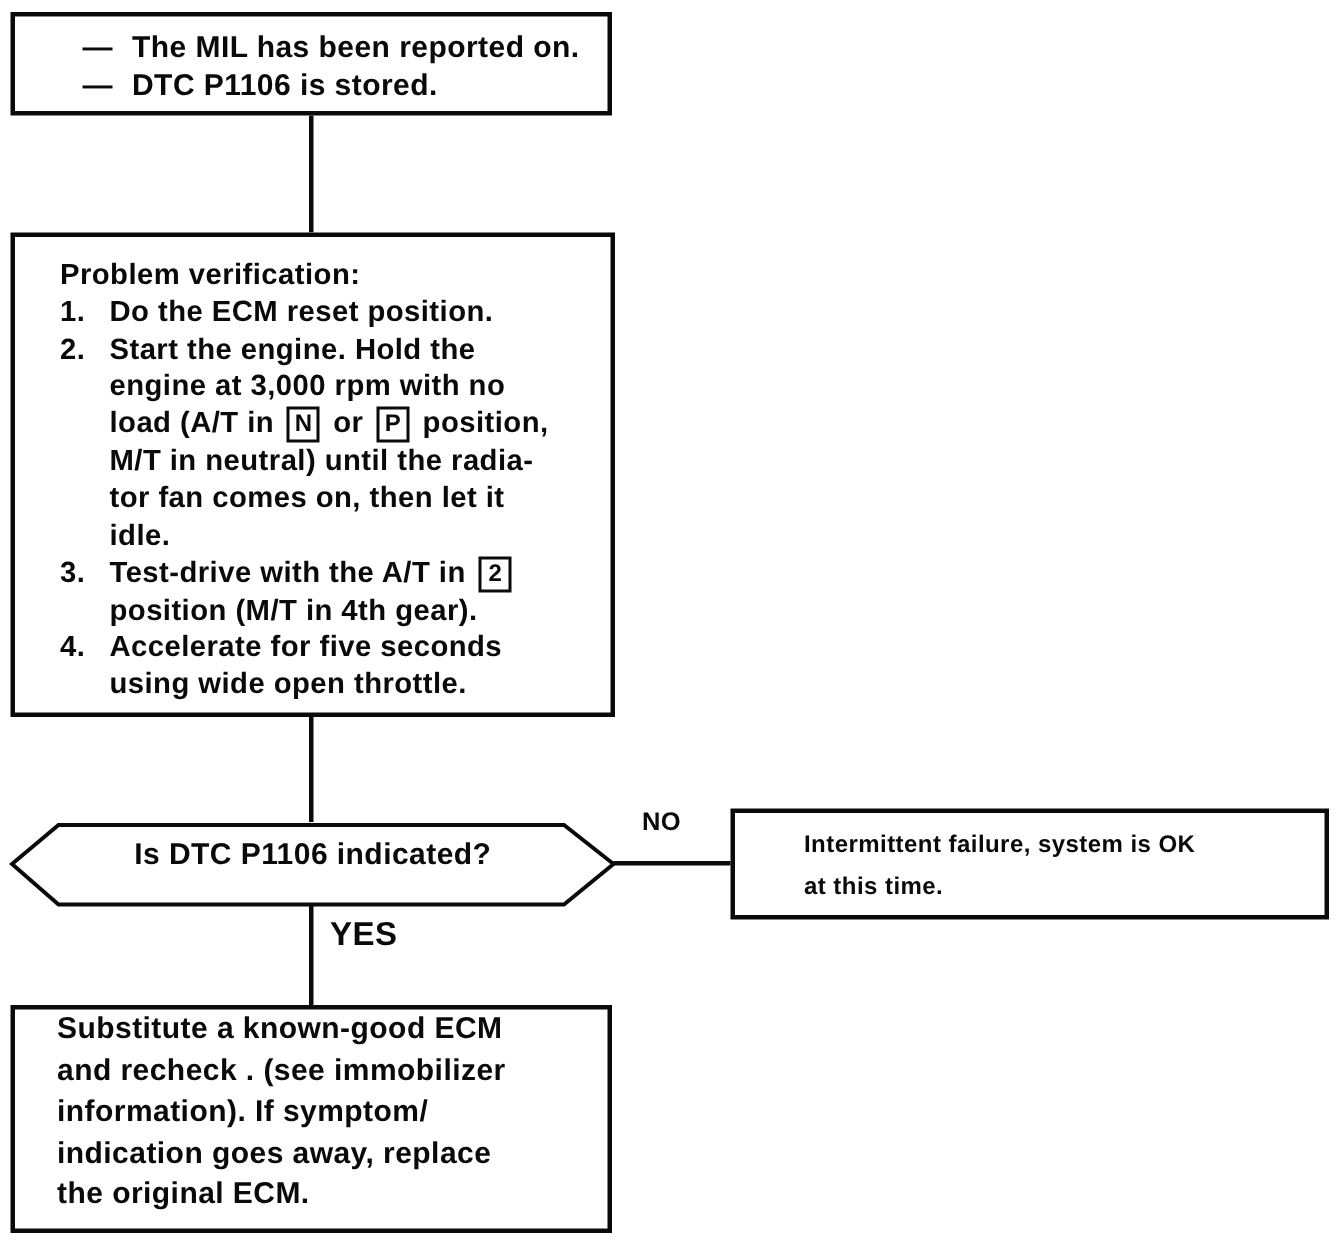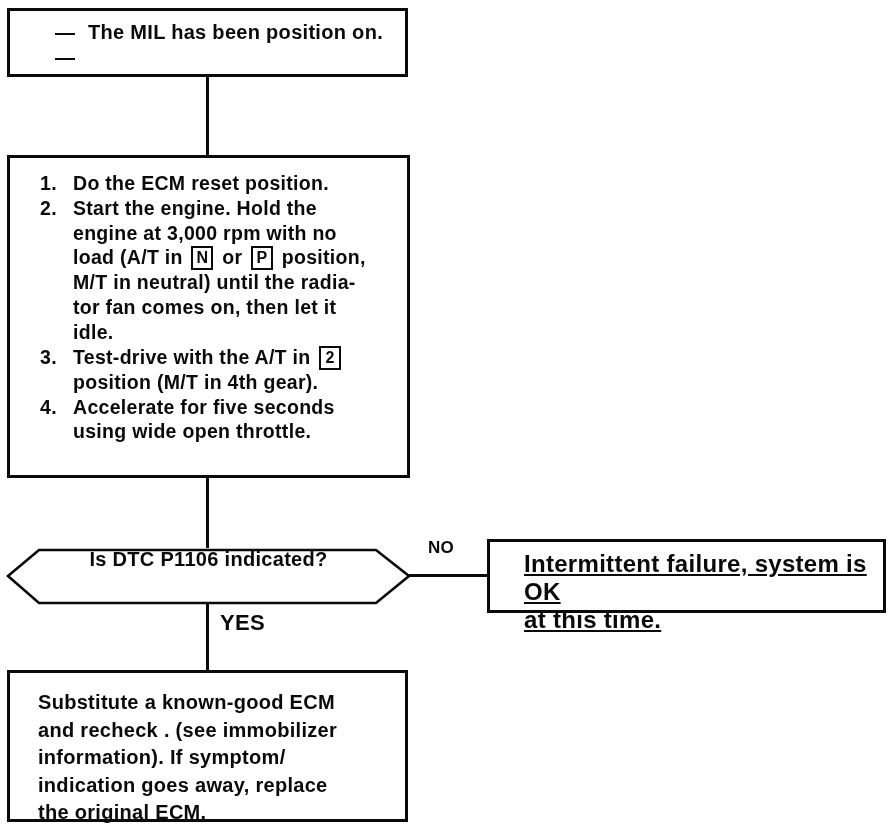--- a/index.html
+++ b/index.html
@@ -54,60 +54,62 @@
 
   
   #conn-1 { left: 206px; top: 77px;  width: 3px; height: 78px; }
   #conn-2 { left: 206px; top: 478px; width: 3px; height: 70px; }
   #conn-3 { left: 206px; top: 603px; width: 3px; height: 67px; }
   #conn-no { left: 409px; top: 574px; width: 79px; height: 3px; }
 
   
   #decision-hex { position: absolute; left: 4px; top: 547px; width: 409px; height: 59px; }
   #decision-text {
-    position: absolute; left: 4px; top: 530px; width: 409px; height: 59px;
+    position: absolute; left: 4px; top: 541px; width: 409px; height: 59px;
     display: flex; align-items: center; justify-content: center;
     font-size: 20px;
     text-align: center;
   }
   #no-label  { position: absolute; left: 428px; top: 538px; font-size: 17px; }
   #yes-label { position: absolute; left: 220px; top: 610px; font-size: 22px; }
 
   
   #no-box {
     left: 487px; top: 539px; width: 399px; height: 74px;
-    padding: 8px 10px 0 34px;
-    font-size: 24px; line-height: 28px; text-decoration: underline;
+    padding: 8px 10px 0 46px;
+    font-size: 16px; line-height: 28px;
   }
 
   
   #yes-box {
     left: 7px; top: 670px; width: 401px; height: 152px;
-    padding: 16px 8px 0 28px;
+    padding: 0 8px 0 28px;
     font-size: 20px; line-height: 27.5px;
   }
 </style>
 </head>
 <body>
 
 <div>
 
   <div class="box" id="entry-box">
       <div class="entry-row">
         <span class="dash">—</span>
-        <span>The MIL has been position on.</span>
+        <span>The MIL has been reported on.</span>
       </div>
       <div class="entry-row">
         <span class="dash">—</span>
+        <span>DTC P1106 is stored.</span>
       </div>
     </div>
 
   <div class="connector" id="conn-1"></div>
 
   <div class="box" id="verify-box">
+    <div>Problem verification:</div>
     <div id="steps">
         <div class="step">
           <span class="num">1.</span>
           <span class="step-text">Do the ECM reset position.</span>
         </div>
         <div class="step">
           <span class="num">2.</span>
           <span class="step-text">Start the engine. Hold the<br>engine at 3,000 rpm with no<br>load (A/T in <span class="boxed">N</span> or <span class="boxed">P</span> position,<br>M/T in neutral) until the radia-<br>tor fan comes on, then let it<br>idle.</span>
         </div>
         <div class="step">

